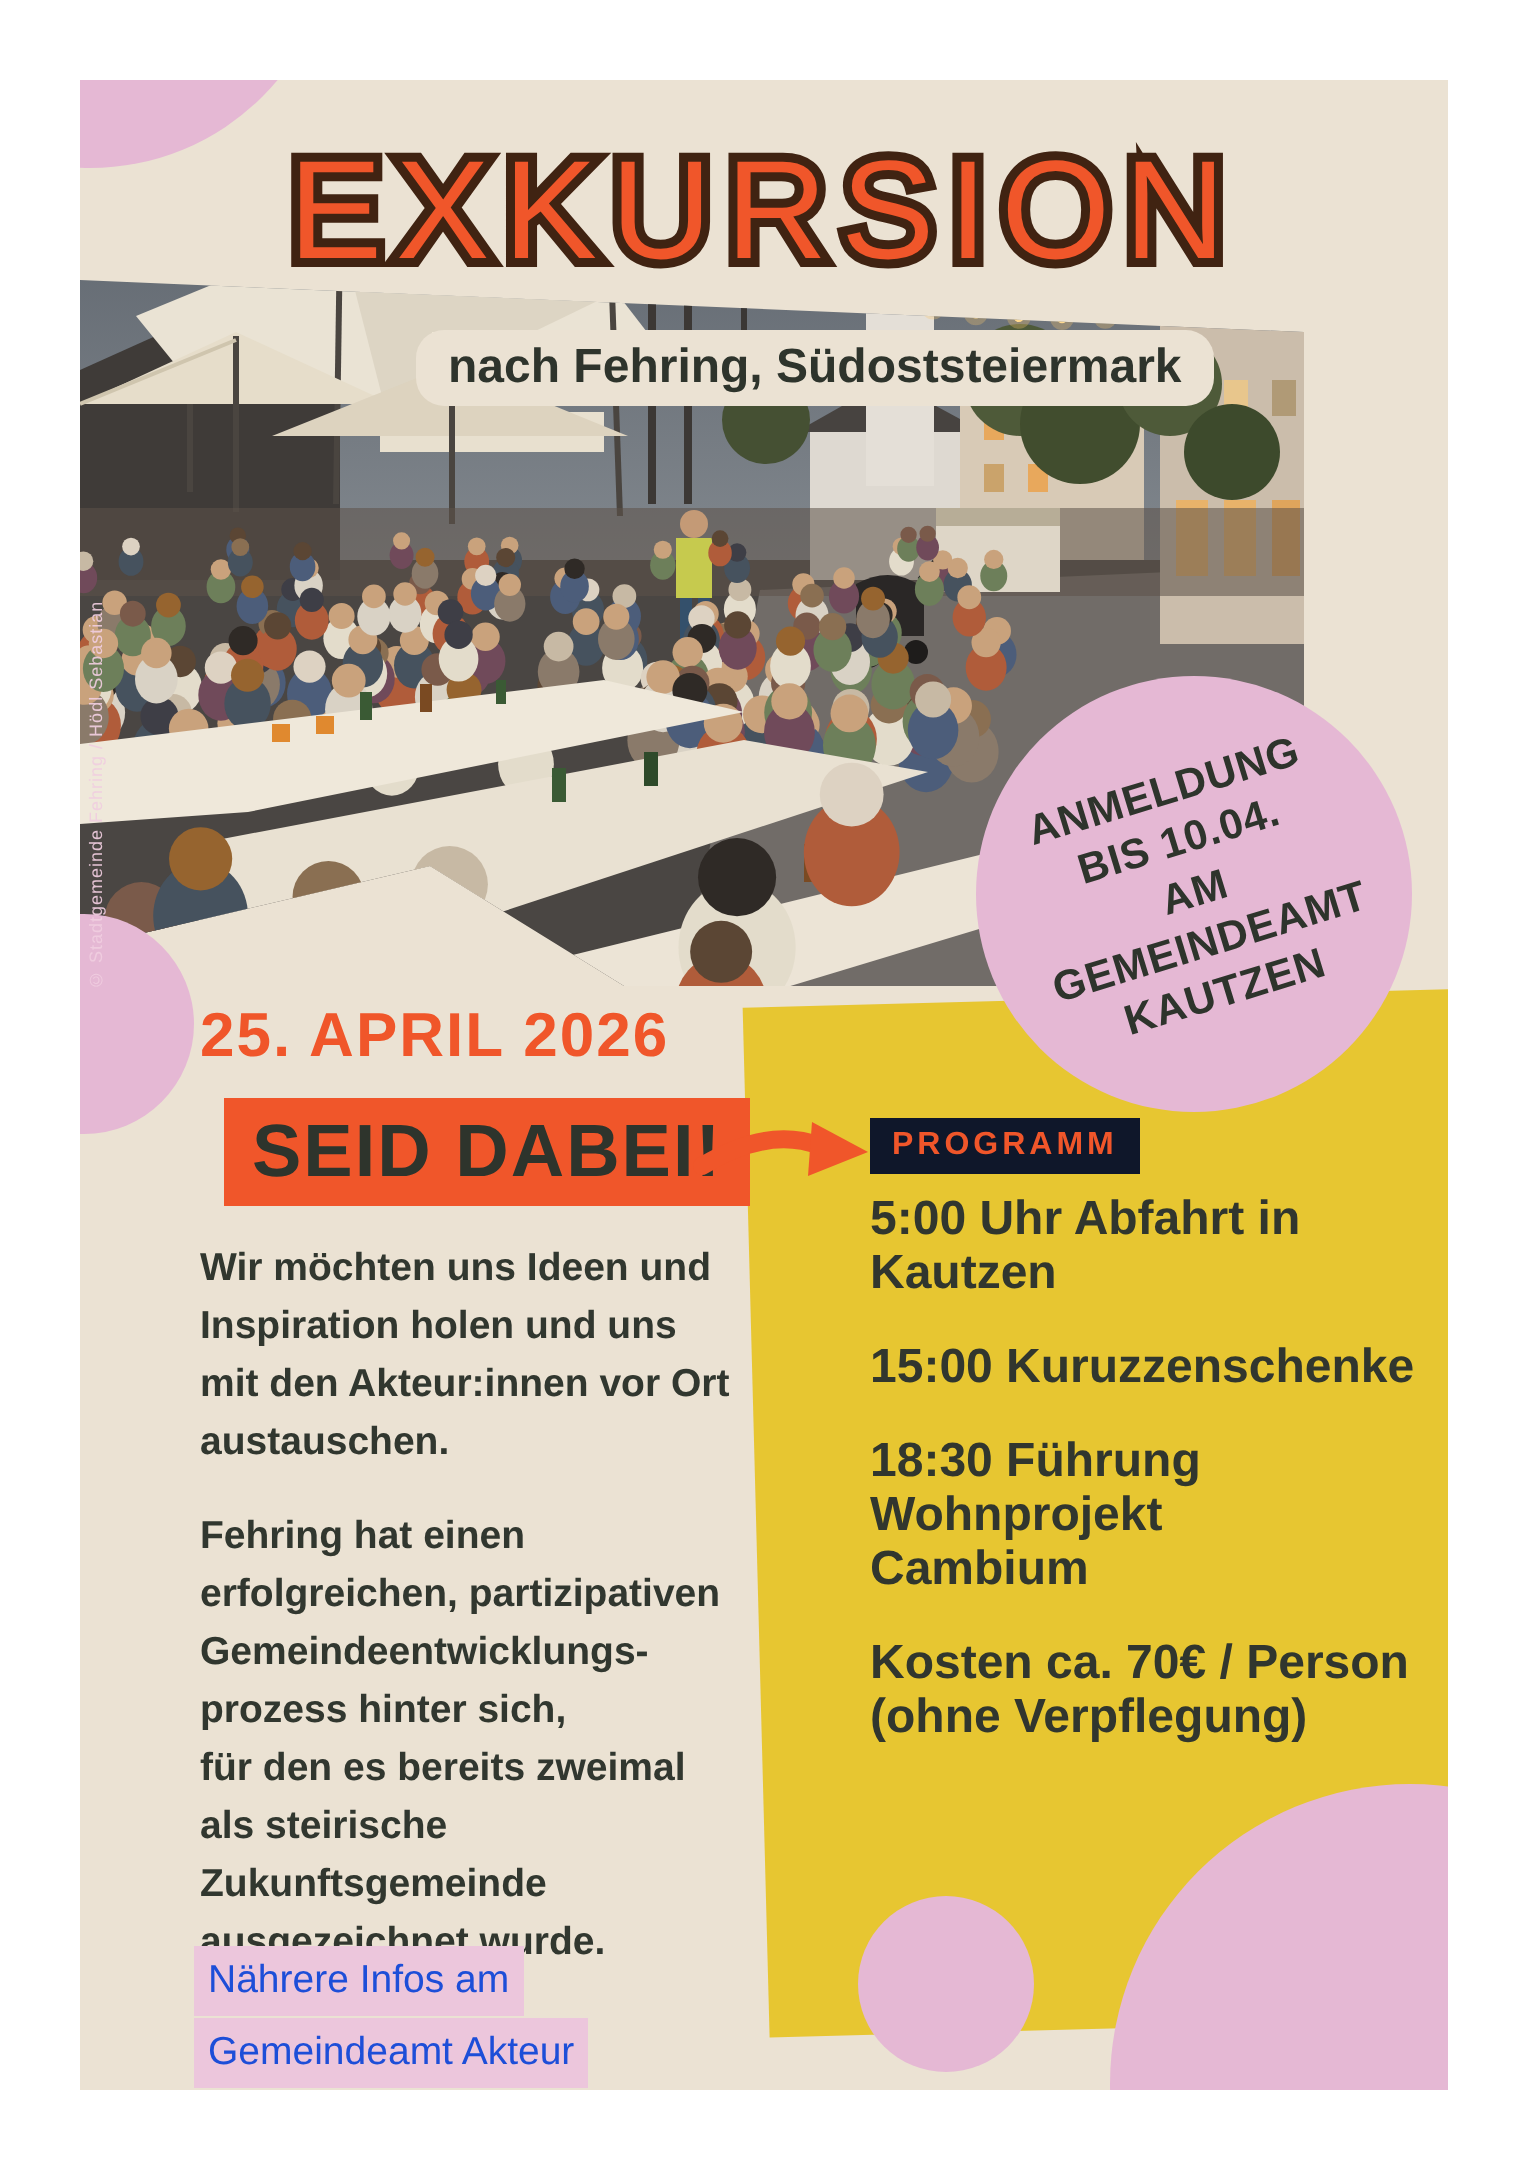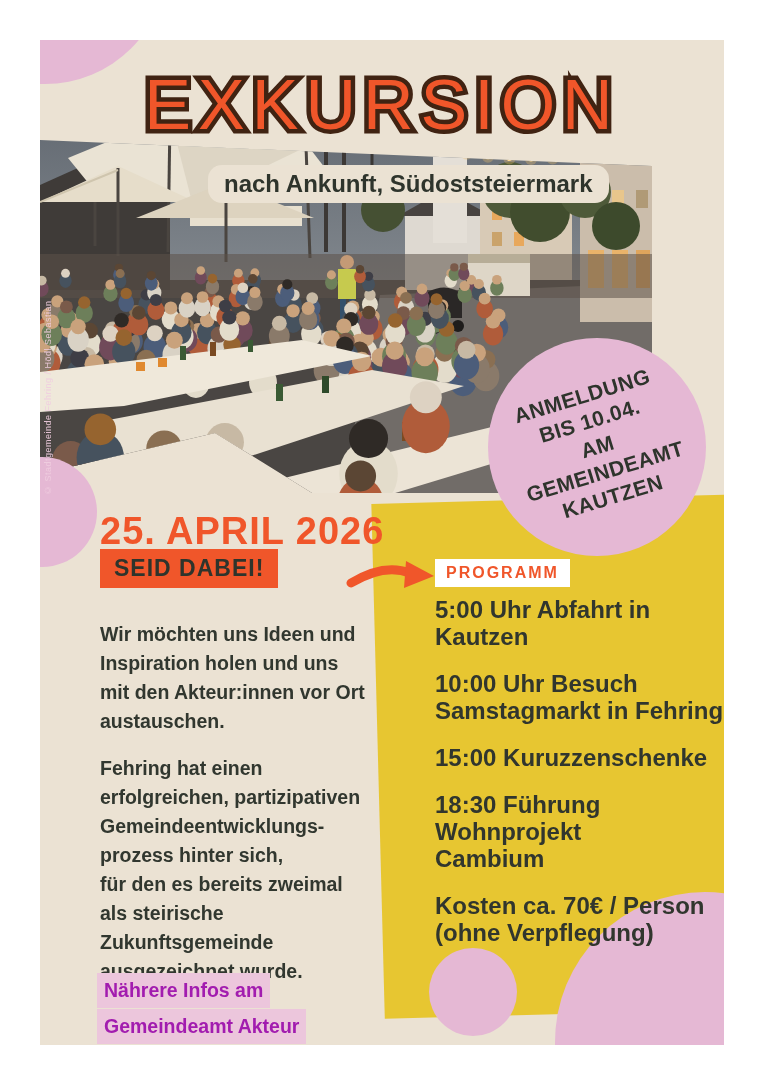--- a/index.html
+++ b/index.html
@@ -21,33 +21,33 @@
   .title.stroke{position:absolute;left:0;right:0;top:0;color:#402312;-webkit-text-stroke:9px #402312;}
   .title.fill{position:absolute;left:0;right:0;top:0;color:#f0562a;}
   .subtitle{position:absolute;left:168px;top:125px;z-index:6;background:#ebe2d3;border-radius:14px;
             padding:5px 16px;font-size:24px;font-weight:bold;color:#2e342c;white-space:nowrap;}
   .badge{position:absolute;left:448px;top:298px;width:218px;height:218px;border-radius:50%;
          background:#e5b8d4;z-index:4;display:flex;align-items:center;justify-content:center;}
   .badge-text{transform:rotate(-17deg);font-size:21px;font-weight:bold;line-height:1.25;
               letter-spacing:.5px;color:#2e342c;text-align:center;white-space:pre-line;}
   .yellow-panel{position:absolute;left:338px;top:459px;width:366px;height:515px;background:#e7c631;
                 transform:rotate(-1.5deg);z-index:2;}
-  .date{position:absolute;left:60px;top:470px;z-index:6;font-size:38px;font-weight:bold;
+  .date{position:absolute;left:60px;top:460px;z-index:6;font-size:31px;font-weight:bold;
         letter-spacing:1px;color:#f0562a;white-space:nowrap;}
-  .cta{position:absolute;left:60px;top:509px;z-index:6;background:#f0562a;color:#2e342c;
-       font-size:23px;font-weight:bold;padding:6px 14px;letter-spacing:1px;white-space:nowrap;}
+  .cta{position:absolute;left:72px;top:509px;z-index:6;background:#f0562a;color:#2e342c;
+       font-size:37px;font-weight:bold;padding:6px 14px;letter-spacing:1px;white-space:nowrap;}
   .arrow{position:absolute;left:306px;top:513px;z-index:6;}
   .para{position:absolute;left:60px;width:300px;z-index:6;font-size:19.5px;font-weight:bold;
         line-height:29px;color:#31372f;white-space:pre-line;}
   .para1{top:580px;} .para2{top:714px;}
-  .infos{position:absolute;left:57px;top:933px;z-index:6;font-size:19.5px;font-weight:bold;
-         line-height:31px;color:#a21caf;}
+  .infos{position:absolute;left:57px;top:933px;z-index:6;font-size:19.5px;font-weight:normal;
+         line-height:31px;color:#1d4ed8;}
   .infos span{background:#ecc6dc;padding:2px 7px;display:inline-block;margin-bottom:1px;white-space:nowrap;}
   .program{position:absolute;left:395px;top:519px;width:300px;z-index:6;}
-  .program-heading{display:inline-block;background:#ffffff;color:#f0562a;font-size:16px;
+  .program-heading{display:inline-block;background:#0f172a;color:#f0562a;font-size:16px;
                    font-weight:bold;letter-spacing:2px;padding:5px 11px;margin-bottom:9px;}
   .program-item{font-size:24px;font-weight:bold;line-height:27px;color:#31362e;
                 margin-bottom:20px;white-space:pre-line;}
 </style>
 </head>
 <body>
 
 <div class="poster">
 
   <div class="circle c-topleft"></div>
@@ -566,21 +566,21 @@
     </svg>
   </div>
 
   <div class="credit">© Stadtgemeinde Fehring / Hödl Sebastian</div>
 
   <div class="title-wrap">
     <span class="title stroke">EXKURSION</span>
     <span class="title fill">EXKURSION</span>
   </div>
 
-  <div class="subtitle">nach Ankunft, Südoststeiermark</div>
+  <div class="subtitle">nach Fehring, Südoststeiermark</div>
 
   <div class="badge">
     <div class="badge-text">ANMELDUNG
 BIS 10.04.
 AM
 GEMEINDEAMT
 KAUTZEN</div>
   </div>
 
   <div class="yellow-panel"></div>
@@ -610,22 +610,20 @@
 ausgezeichnet wurde.</div>
 
   <div class="infos">
     <span>Nährere Infos am</span><br>
     <span>Gemeindeamt Akteur</span>
   </div>
 
   <div class="program">
     <div class="program-heading">PROGRAMM</div>
     <div class="program-item">5:00 Uhr Abfahrt in Kautzen</div>
-    <div class="program-item">10:00 Uhr Besuch
-Samstagmarkt in Fehring</div>
     <div class="program-item">15:00 Kuruzzenschenke</div>
     <div class="program-item">18:30  Führung  Wohnprojekt
 Cambium</div>
     <div class="program-item">Kosten ca. 70€ / Person
 (ohne Verpflegung)</div>
   </div>
 
 </div>
 
 </body></html>

